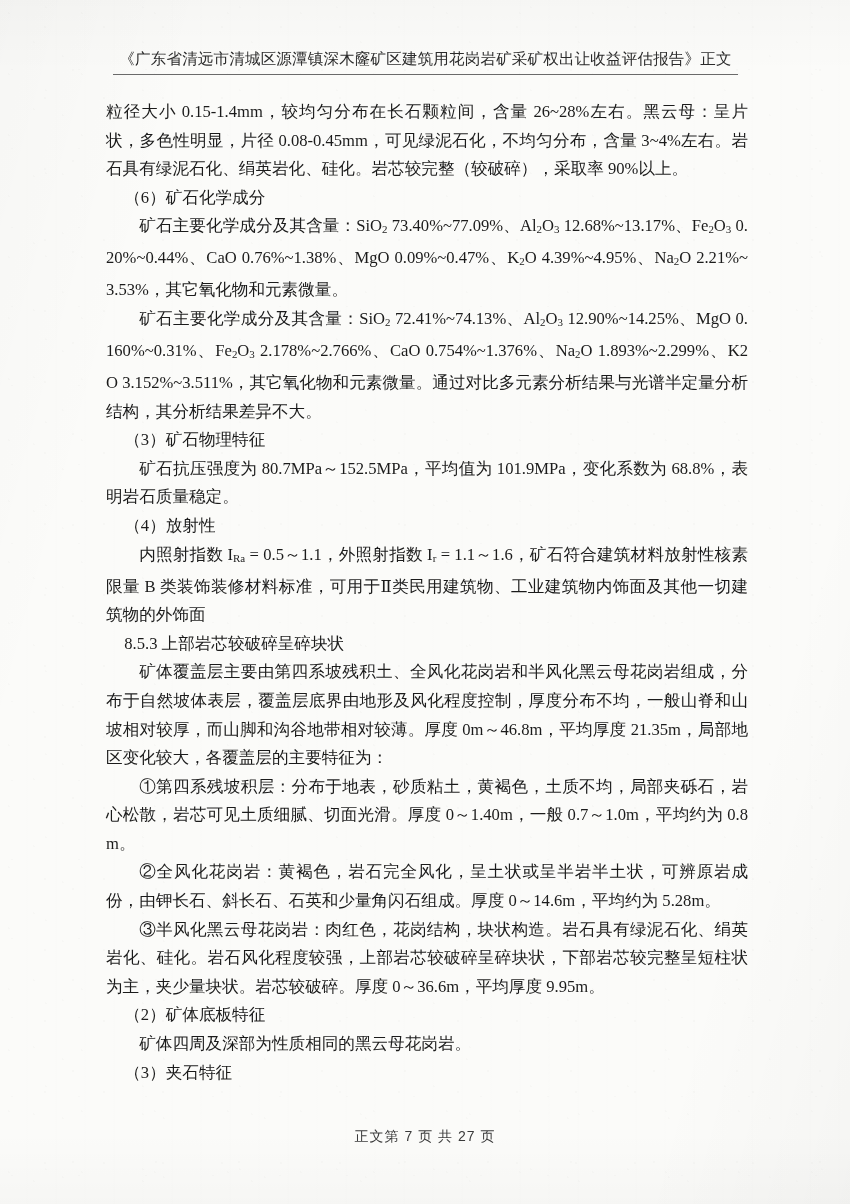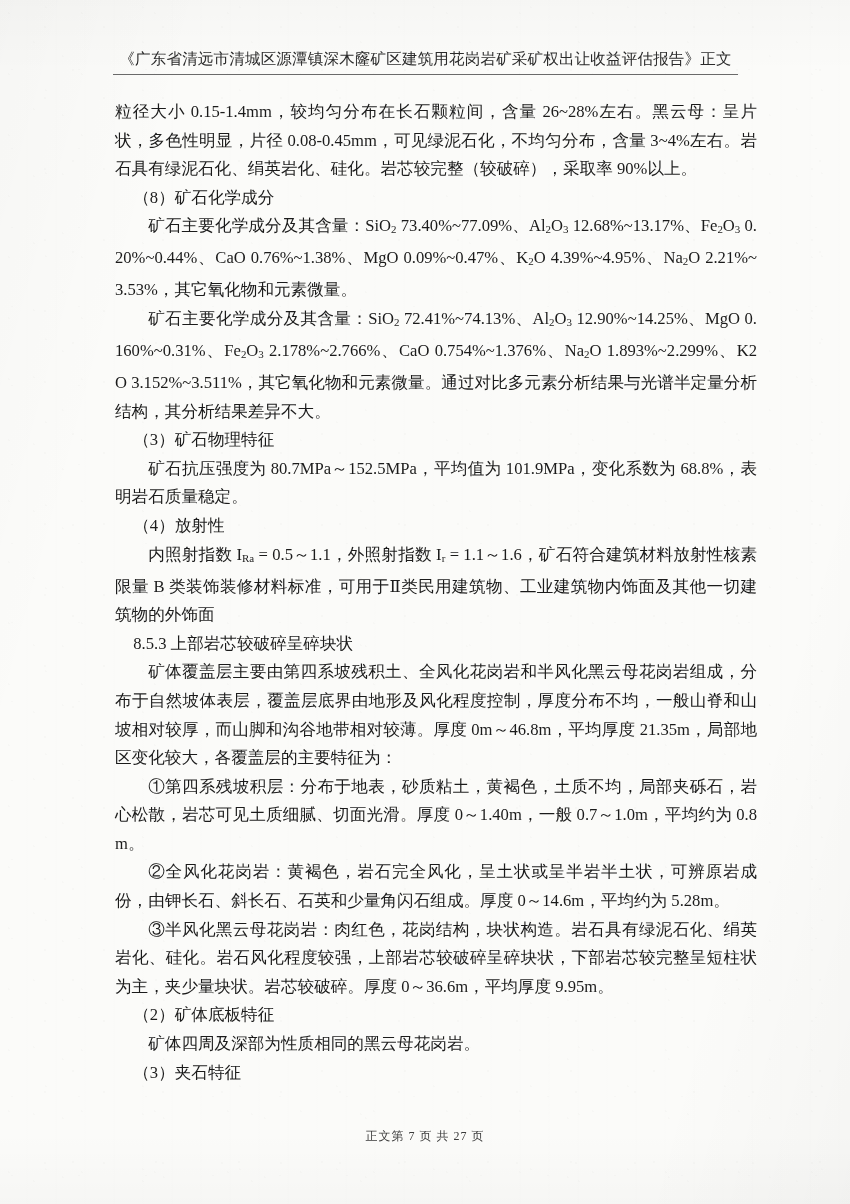--- a/index.html
+++ b/index.html
@@ -81,21 +81,20 @@
 
   
   #body {
     position: absolute;
     left: 106px;
     top: 98px;
     width: 642px;
     color: #1b1b1b;
     font-size: 16.6px;
     line-height: 28.6px;
-    margin-left: 9px;
   }
   .para {
     margin: 0;
     text-align: justify;
     text-justify: inter-character;
     text-align-last: left;
     font-family: "Liberation Serif", "DejaVu Serif", serif;
     word-break: break-all;
   }
   .ind2 { text-indent: 2em; }
@@ -106,42 +105,42 @@
   }
   sub { vertical-align: -.22em; }
 
   
   #footer {
     position: absolute;
     left: 0;
     right: 0;
     top: 1128px;
     text-align: center;
-    font-size: 12px;
+    font-size: 14px;
     color: #3a3a3a;
     letter-spacing: 1px;
-    font-family: Liberation Serif, serif;
+    font-family: Liberation Sans, sans-serif;
   }
 </style>
 </head>
 <body>
 
 <div id="page">
 
   <div id="grain"></div>
   <div id="bands"></div>
 
   <div id="header">
     <div id="header-title">《广东省清远市清城区源潭镇深木窿矿区建筑用花岗岩矿采矿权出让收益评估报告》正文</div>
     <div id="header-rule"></div>
   </div>
 
   <div id="body">
       <p class="para ind0">粒径大小 0.15-1.4mm，较均匀分布在长石颗粒间，含量 26~28%左右。黑云母：呈片状，多色性明显，片径 0.08-0.45mm，可见绿泥石化，不均匀分布，含量 3~4%左右。岩石具有绿泥石化、绢英岩化、硅化。岩芯较完整（较破碎），采取率 90%以上。</p>
-      <p class="para ind1">（8）矿石化学成分</p>
+      <p class="para ind1">（6）矿石化学成分</p>
       <p class="para ind2">矿石主要化学成分及其含量：SiO<sub>2</sub> 73.40%~77.09%、Al<sub>2</sub>O<sub>3</sub> 12.68%~13.17%、Fe<sub>2</sub>O<sub>3</sub> 0.20%~0.44%、CaO 0.76%~1.38%、MgO 0.09%~0.47%、K<sub>2</sub>O 4.39%~4.95%、Na<sub>2</sub>O 2.21%~3.53%，其它氧化物和元素微量。</p>
       <p class="para ind2">矿石主要化学成分及其含量：SiO<sub>2</sub> 72.41%~74.13%、Al<sub>2</sub>O<sub>3</sub> 12.90%~14.25%、MgO 0.160%~0.31%、Fe<sub>2</sub>O<sub>3</sub> 2.178%~2.766%、CaO 0.754%~1.376%、Na<sub>2</sub>O 1.893%~2.299%、K2O 3.152%~3.511%，其它氧化物和元素微量。通过对比多元素分析结果与光谱半定量分析结构，其分析结果差异不大。</p>
       <p class="para ind1">（3）矿石物理特征</p>
       <p class="para ind2">矿石抗压强度为 80.7MPa～152.5MPa，平均值为 101.9MPa，变化系数为 68.8%，表明岩石质量稳定。</p>
       <p class="para ind1">（4）放射性</p>
       <p class="para ind2">内照射指数 I<sub>Ra</sub> = 0.5～1.1，外照射指数 I<sub>r</sub> = 1.1～1.6，矿石符合建筑材料放射性核素限量 B 类装饰装修材料标准，可用于Ⅱ类民用建筑物、工业建筑物内饰面及其他一切建筑物的外饰面</p>
       <p class="para ind1">8.5.3 上部岩芯较破碎呈碎块状</p>
       <p class="para ind2">矿体覆盖层主要由第四系坡残积土、全风化花岗岩和半风化黑云母花岗岩组成，分布于自然坡体表层，覆盖层底界由地形及风化程度控制，厚度分布不均，一般山脊和山坡相对较厚，而山脚和沟谷地带相对较薄。厚度 0m～46.8m，平均厚度 21.35m，局部地区变化较大，各覆盖层的主要特征为：</p>
       <p class="para ind2">①第四系残坡积层：分布于地表，砂质粘土，黄褐色，土质不均，局部夹砾石，岩心松散，岩芯可见土质细腻、切面光滑。厚度 0～1.40m，一般 0.7～1.0m，平均约为 0.8m。</p>
       <p class="para ind2">②全风化花岗岩：黄褐色，岩石完全风化，呈土状或呈半岩半土状，可辨原岩成份，由钾长石、斜长石、石英和少量角闪石组成。厚度 0～14.6m，平均约为 5.28m。</p>

